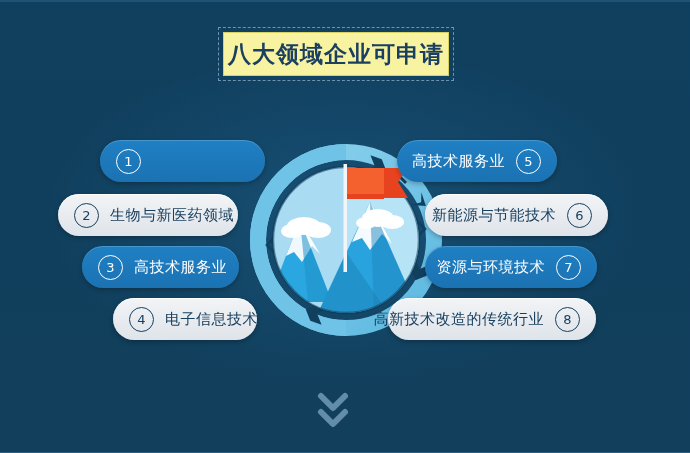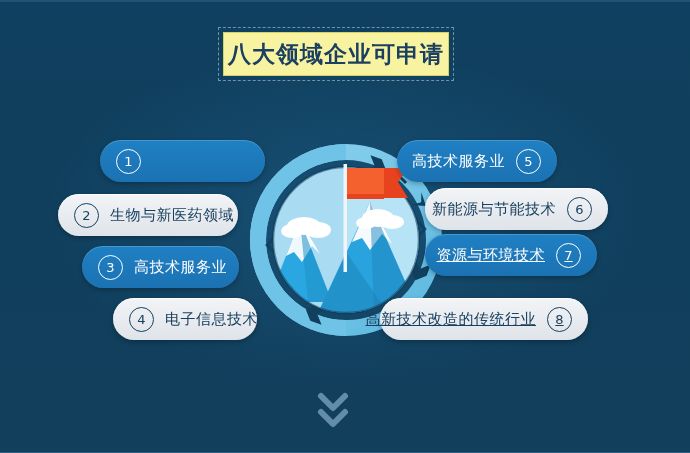--- a/index.html
+++ b/index.html
@@ -237,31 +237,31 @@
   <div class="pill light left" style="left:113px; top:298px; width:144px;">
     <span class="num">4</span>
     <span class="label">电子信息技术</span>
   </div>
 
   <div class="pill blue right" style="left:397px; top:140px; width:160px;">
     <span class="label">高技术服务业</span>
     <span class="num">5</span>
   </div>
 
-  <div class="pill light right" style="left:425px; top:188px; width:183px;">
+  <div class="pill light right" style="left:425px; top:194px; width:183px;">
     <span class="label">新能源与节能技术</span>
     <span class="num">6</span>
   </div>
 
-  <div class="pill blue right" style="left:425px; top:234px; width:172px;text-decoration:underline;">
+  <div class="pill blue right" style="left:425px; top:246px; width:172px;">
     <span class="label">资源与环境技术</span>
     <span class="num">7</span>
   </div>
 
-  <div class="pill light right" style="left:380px; top:298px; width:208px;text-decoration:underline;">
+  <div class="pill light right" style="left:388px; top:298px; width:208px;">
     <span class="label">高新技术改造的传统行业</span>
     <span class="num">8</span>
   </div>
 
   <div id="chevrons">
     <svg width="40" height="44" viewBox="0 0 40 44" xmlns="http://www.w3.org/2000/svg">
       <path d="M 8,6 L 20,18 L 32,6" fill="none" stroke="#7fa7c6" stroke-width="6" stroke-linecap="round" stroke-linejoin="round" opacity="0.75"></path>
       <path d="M 8,22 L 20,34 L 32,22" fill="none" stroke="#7fa7c6" stroke-width="6" stroke-linecap="round" stroke-linejoin="round" opacity="0.75"></path>
     </svg>
   </div>

